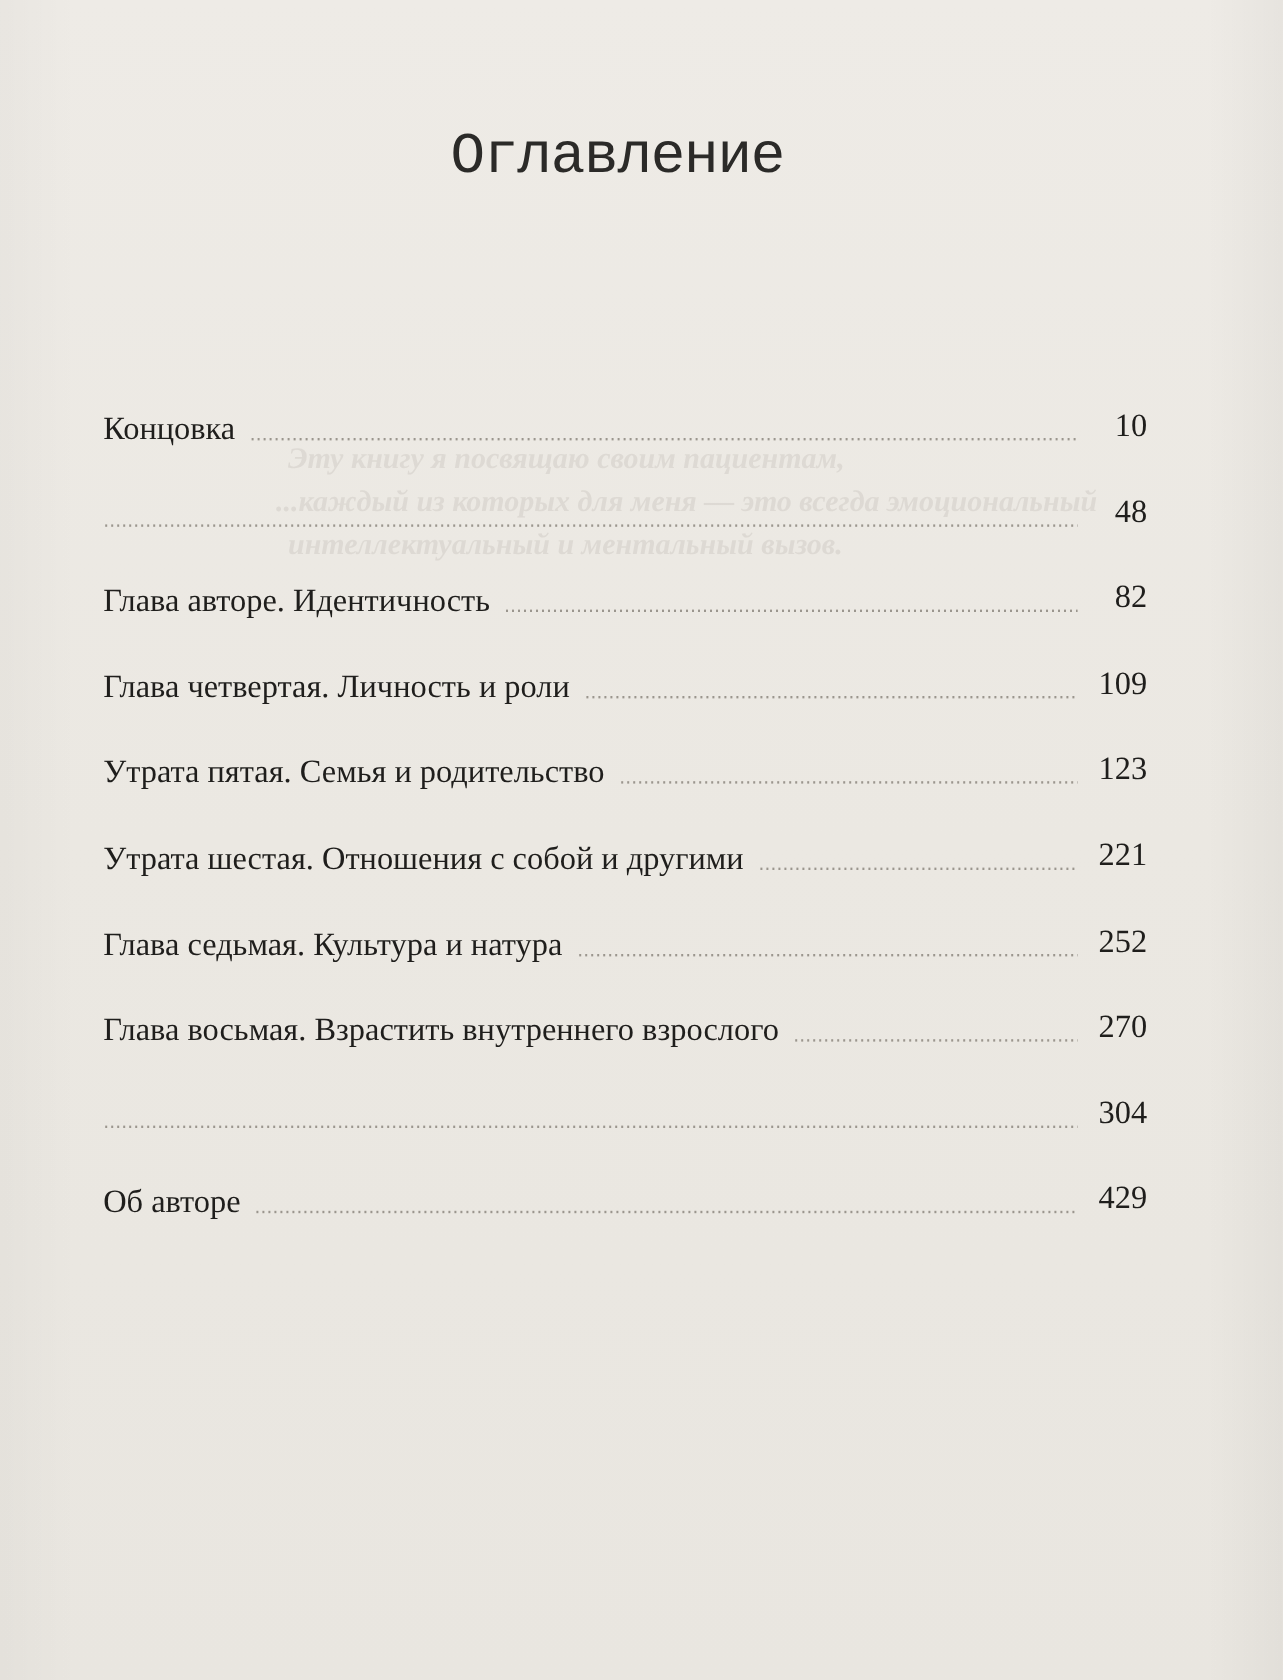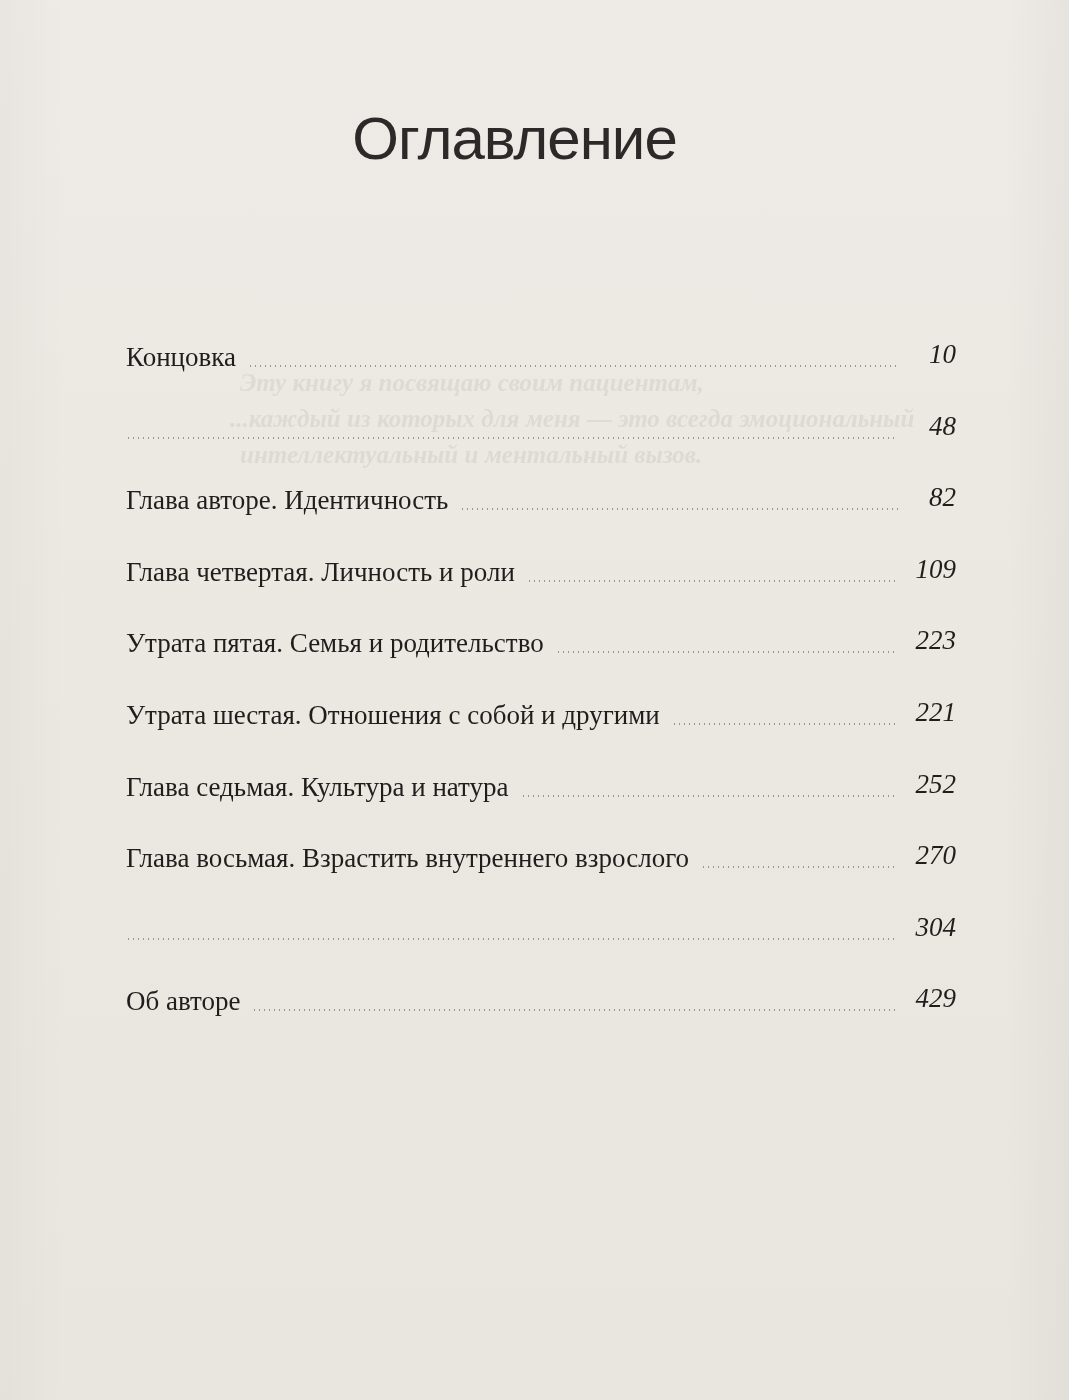--- a/index.html
+++ b/index.html
@@ -21,23 +21,23 @@
       background:
         linear-gradient(90deg, rgba(0,0,0,0.025) 0%, rgba(0,0,0,0) 6%, rgba(0,0,0,0) 94%, rgba(0,0,0,0.03) 100%),
         linear-gradient(180deg, #eeebe6 0%, #ebe8e2 50%, #e9e6e0 100%);
     }
     .title {
       position: absolute;
       left: 0;
       width: 1029px;
       top: 104px;
       text-align: center;
-      font-family: Liberation Sans, sans-serif;
+      font-family: Liberation Mono, monospace;
       font-weight: 300;
-      font-size: 60px;
+      font-size: 48px;
       letter-spacing: -1px;
       color: #2b2a28;
       margin: 0;
     }
     .bleed {
       position: absolute;
       left: 240px;
       top: 365px;
       width: 690px;
       font-family: "Liberation Serif", serif;
@@ -59,21 +59,20 @@
       list-style: none;
     }
     .toc-item {
       position: relative;
       height: 71.6px;
       display: flex;
       align-items: flex-start;
       font-family: "Liberation Serif", serif;
       font-size: 27px;
       color: #1f1e1c;
-      margin-left: 40px;
     }
     .toc-title {
       white-space: nowrap;
       padding-right: 12px;
       line-height: 44px;
     }
     .toc-dots {
       flex: 1;
       height: 44px;
       position: relative;
@@ -87,21 +86,20 @@
       height: 2px;
       background-image: radial-gradient(circle, #9b968e 0.8px, transparent 1.1px);
       background-size: 5px 2px;
       background-repeat: repeat-x;
     }
     .toc-page {
       width: 48px;
       text-align: right;
       line-height: 38px;
       padding-left: 4px;
-      font-style: italic;
     }
   </style>
 </head>
 <body>
 
 <div class="page">
 
   <h1 class="title">Оглавление</h1>
 
   <div class="bleed">
@@ -126,21 +124,21 @@
       <span class="toc-page">82</span>
     </li>
     <li class="toc-item">
       <span class="toc-title">Глава четвертая. Личность и роли</span>
       <span class="toc-dots"></span>
       <span class="toc-page">109</span>
     </li>
     <li class="toc-item">
       <span class="toc-title">Утрата пятая. Семья и родительство</span>
       <span class="toc-dots"></span>
-      <span class="toc-page">223</span>
+      <span class="toc-page">123</span>
     </li>
     <li class="toc-item">
       <span class="toc-title">Утрата шестая. Отношения с собой и другими</span>
       <span class="toc-dots"></span>
       <span class="toc-page">221</span>
     </li>
     <li class="toc-item">
       <span class="toc-title">Глава седьмая. Культура и натура</span>
       <span class="toc-dots"></span>
       <span class="toc-page">252</span>

